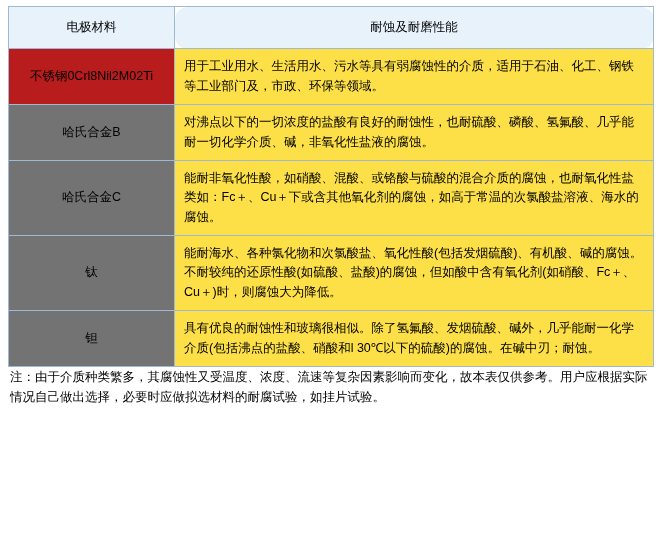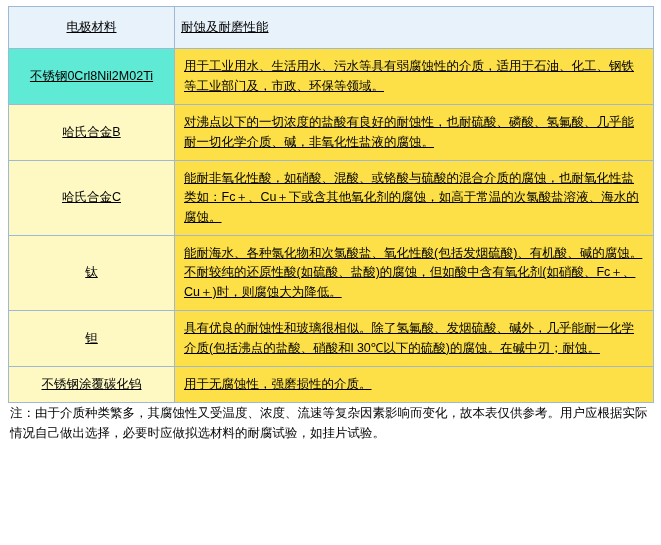--- a/index.html
+++ b/index.html
@@ -25,41 +25,41 @@
     width: 645px;
     table-layout: fixed;
   }
   table.corrosion-table td,
   table.corrosion-table th {
     border: 1px solid #9fb9d4;
     vertical-align: middle;
     font-weight: normal;
     font-size: 12.5px;
     line-height: 1.55;
-    text-decoration: underline;
   }
   col.col-material { width: 166px; }
   col.col-perf { width: 479px; }
 
   thead td {
     background: #e8f2fb;
     text-align: center;
     padding: 11px 6px;
     font-size: 13px;
   }
   thead td.perf-head {
-    text-align: left;
+    text-align: center;
+    border-radius: 13px;
   }
   tbody td.material {
     text-align: center;
     padding: 8px 6px;
-    background: #fef9c3;
+    background: #737373;
   }
   tbody td.material.plain {
-    background: #5eead4;
+    background: #b91c1c;
   }
   tbody td.perf {
     padding: 8px 9px;
     text-align: left;
     background: #fde047;
   }
   .note {
     width: 645px;
     box-sizing: border-box;
     margin-top: 0;
@@ -102,24 +102,20 @@
         <td class="perf">能耐非氧化性酸，如硝酸、混酸、或铬酸与硫酸的混合介质的腐蚀，也耐氧化性盐类如：Fc＋、Cu＋下或含其他氧化剂的腐蚀，如高于常温的次氯酸盐溶液、海水的腐蚀。</td>
       </tr>
       <tr>
         <td class="material">钛</td>
         <td class="perf">能耐海水、各种氯化物和次氯酸盐、氧化性酸(包括发烟硫酸)、有机酸、碱的腐蚀。不耐较纯的还原性酸(如硫酸、盐酸)的腐蚀，但如酸中含有氧化剂(如硝酸、Fc＋、Cu＋)时，则腐蚀大为降低。</td>
       </tr>
       <tr>
         <td class="material">钽</td>
         <td class="perf">具有优良的耐蚀性和玻璃很相似。除了氢氟酸、发烟硫酸、碱外，几乎能耐一化学介质(包括沸点的盐酸、硝酸和l 30℃以下的硫酸)的腐蚀。在碱中刃；耐蚀。</td>
       </tr>
-      <tr>
-        <td class="material">不锈钢涂覆碳化钨</td>
-        <td class="perf">用于无腐蚀性，强磨损性的介质。</td>
-      </tr>
     </tbody>
   </table>
 
   <div class="note">
     <span class="note-label">注：</span><span>由于介质种类繁多，其腐蚀性又受温度、浓度、流速等复杂因素影响而变化，故本表仅供参考。用户应根据实际情况自己做出选择，必要时应做拟选材料的耐腐试验，如挂片试验。</span>
   </div>
 
 </div>
 
 </body></html>

